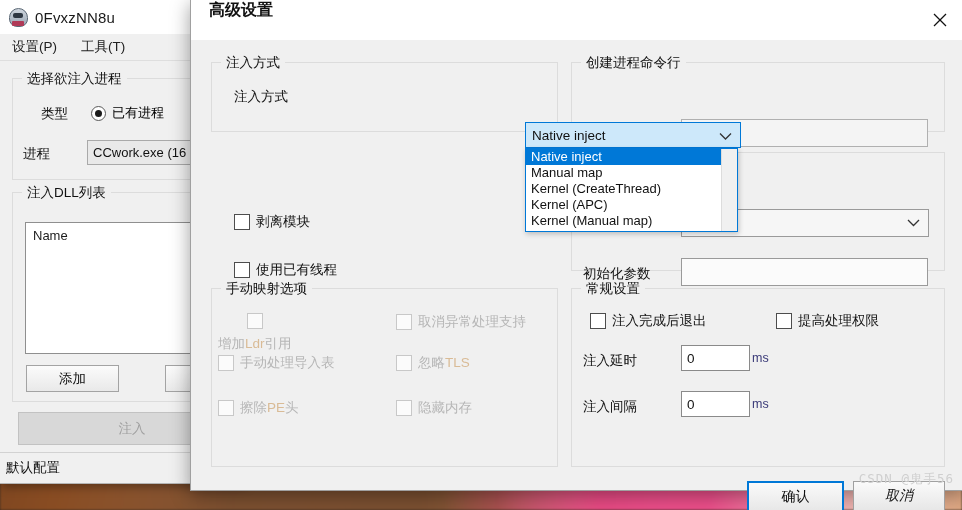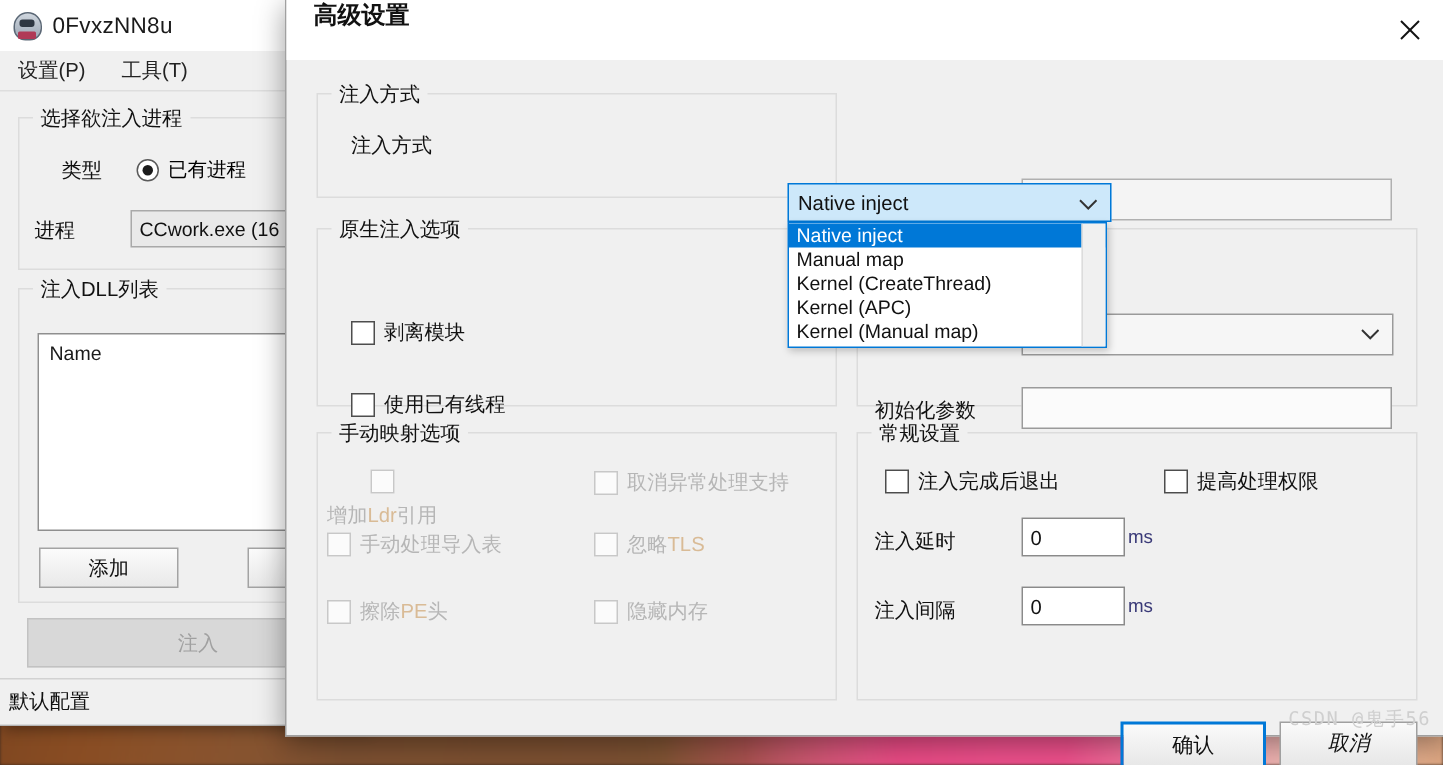--- a/index.html
+++ b/index.html
@@ -296,23 +296,20 @@
 
     <div id="inject-dropdown">
       <div class="dd-item sel">Native inject</div>
       <div class="dd-item">Manual map</div>
       <div class="dd-item">Kernel (CreateThread)</div>
       <div class="dd-item">Kernel (APC)</div>
       <div class="dd-item">Kernel (Manual map)</div>
       <div id="dd-scrollbar"></div>
     </div>
 
-    <div class="dgroup" style="left:20px; top:112px; width:345px; height:117px;">
-      <div class="group-title">原生注入选项</div>
-    </div>
     <div class="cb" style="left:43px; top:173px;">
       <span class="cb-box"></span>
       <span class="cb-label">剥离模块</span>
     </div>
     <div class="cb" style="left:43px; top:221px;">
       <span class="cb-box"></span>
       <span class="cb-label">使用已有线程</span>
     </div>
 
     <div class="dgroup" style="left:20px; top:248px; width:345px; height:177px;">
@@ -339,20 +336,23 @@
 
     <div class="cb disabled" style="left:27px; top:359px;">
       <span class="cb-box"></span>
       <span class="cb-label"><span>擦除</span><span class="en">PE</span><span>头</span></span>
     </div>
     <div class="cb disabled" style="left:205px; top:359px;">
       <span class="cb-box"></span>
       <span class="cb-label">隐藏内存</span>
     </div>
 
+    <div class="dgroup" style="left:380px; top:22px; width:372px; height:68px;">
+      <div class="group-title">创建进程命令行</div>
+    </div>
     <div class="lbl" style="position:absolute; left:397px; top:86px;">命令行</div>
     <div class="input" style="left:490px; top:79px; width:240px; height:26px;">
       <span></span>
     </div>
 
     <div class="dgroup" style="left:380px; top:112px; width:372px; height:117px;">
       <div class="group-title">初始化</div>
     </div>
     <div class="lbl" style="position:absolute; left:392px; top:176px;">初始化函数</div>
     <div class="combo" style="left:490px; top:169px; width:240px; height:26px; background:#f6f6f6;">

